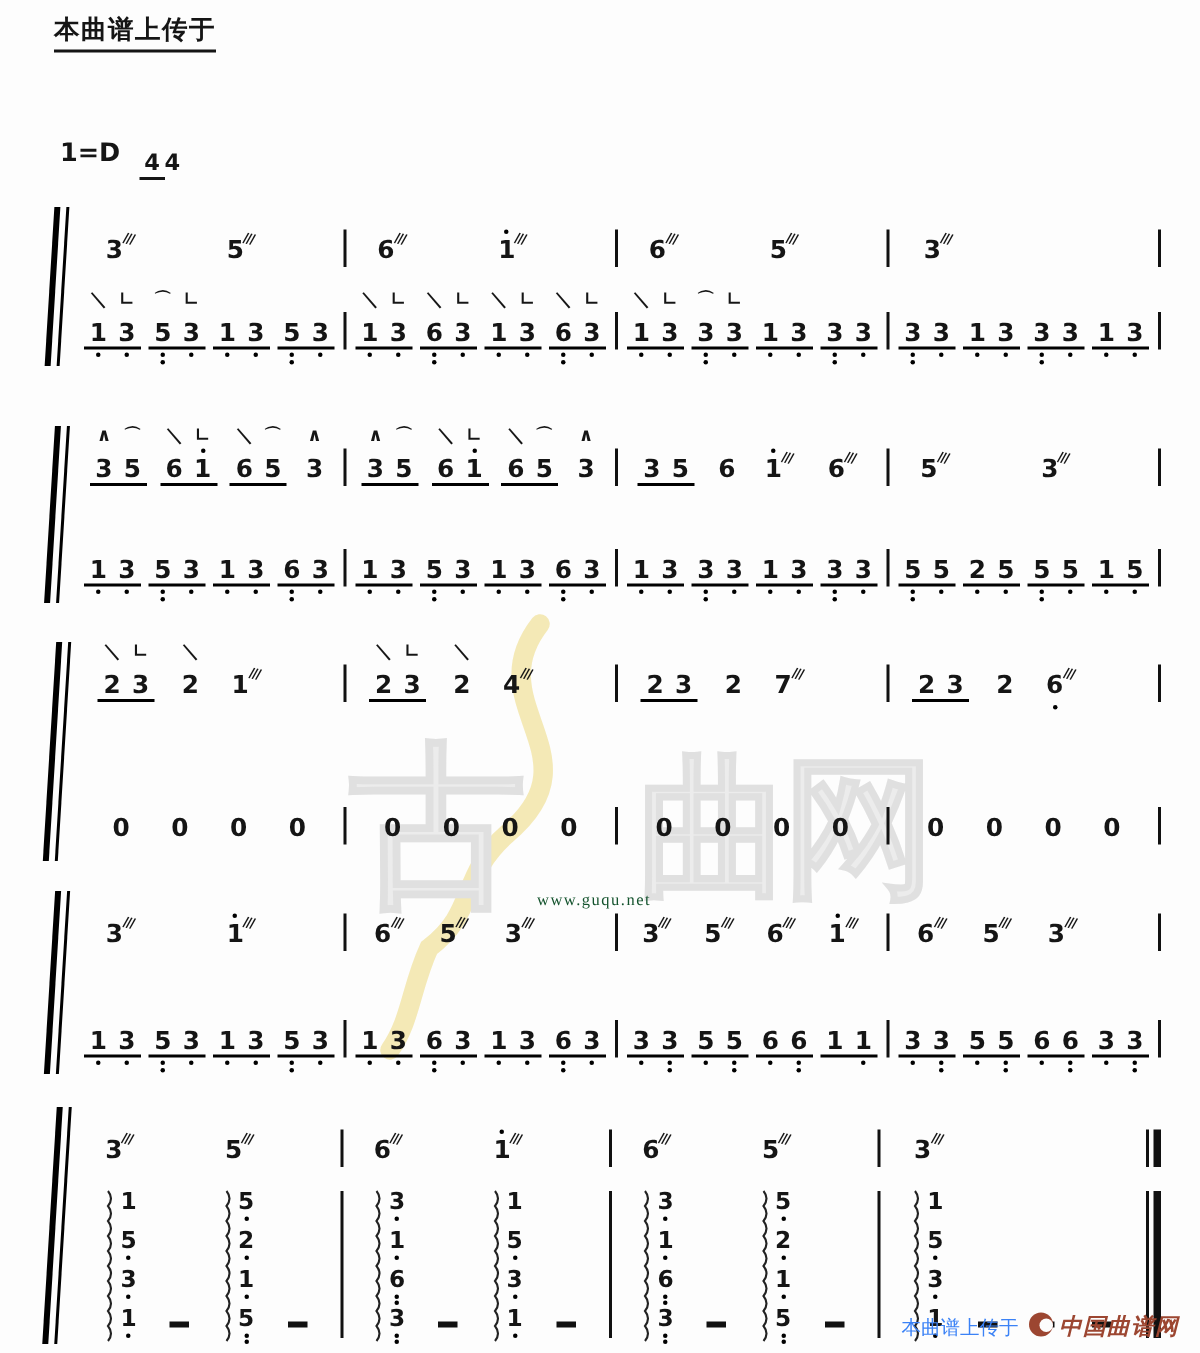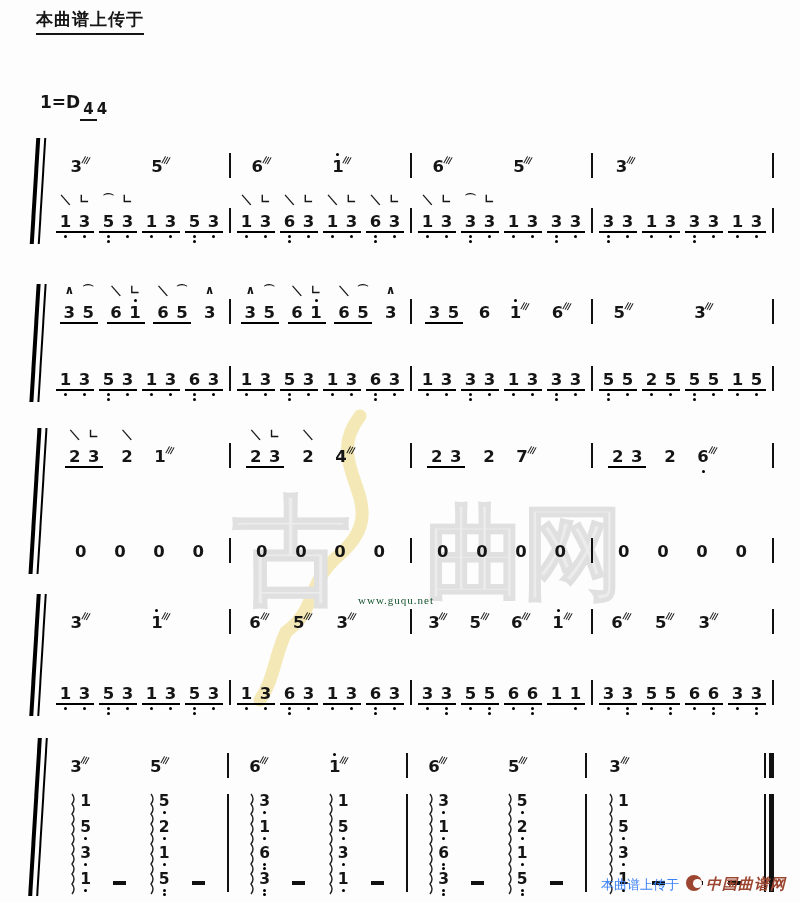--- a/index.html
+++ b/index.html
@@ -13,21 +13,21 @@
   .hdr-left{
     position:absolute;left:36px;top:8px;font-size:17px;font-weight:bold;
     border-bottom:2px solid #151515;padding-bottom:2px;letter-spacing:1px;
   }
   .grade{
     position:absolute;left:0;right:0;top:3px;text-align:center;
     font-size:27px;font-weight:bold;word-spacing:40px;letter-spacing:2px;
   }
   .subtitle{position:absolute;left:38px;top:60px;font-size:16px;letter-spacing:1px;}
   .keyrow{position:absolute;left:40px;top:92px;font-size:17px;font-weight:bold;}
-  .frac{display:inline-block;margin-left:0;vertical-align:-6px;
+  .frac{display:inline-block;margin-left:13px;vertical-align:-6px;
         font-size:15px;line-height:14px;font-weight:bold;}
   .frac .ftop{border-bottom:2px solid #151515;padding:0 3px 1px;}
   .frac .fbot{padding-top:1px;}
   
   .wm{position:absolute;inset:0;z-index:0;pointer-events:none;}
   .wm-char{position:absolute;color:#ececec;-webkit-text-stroke:1.5px #e0e0e0;
            font-weight:bold;line-height:1;}
   .wm-url{position:absolute;left:358px;top:594px;font-size:11px;color:#14532d;letter-spacing:1px;font-family:Liberation Serif, serif;}
   
   #score{position:relative;z-index:1;}

